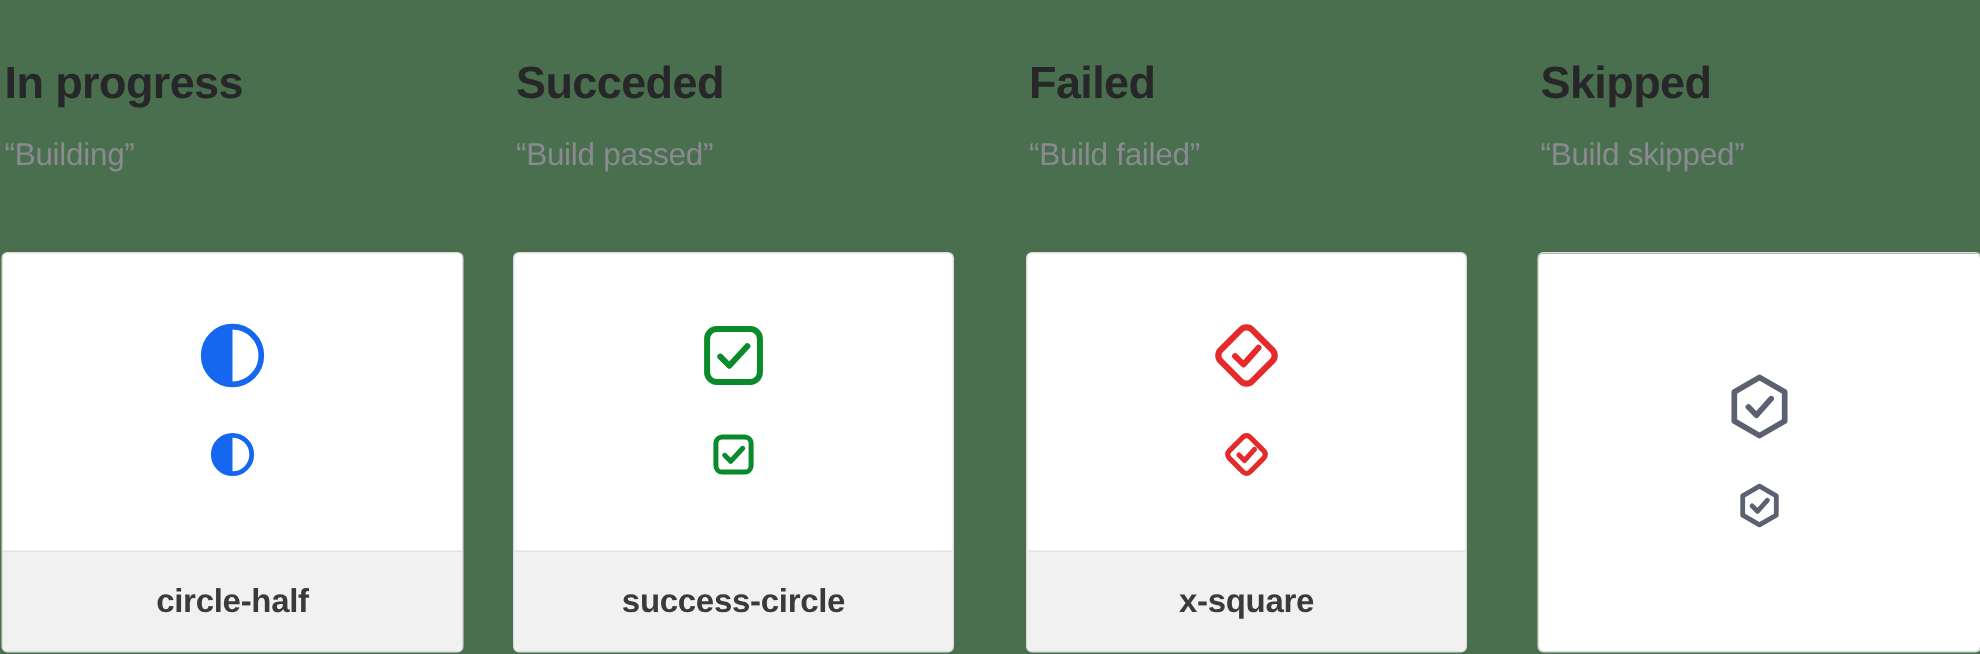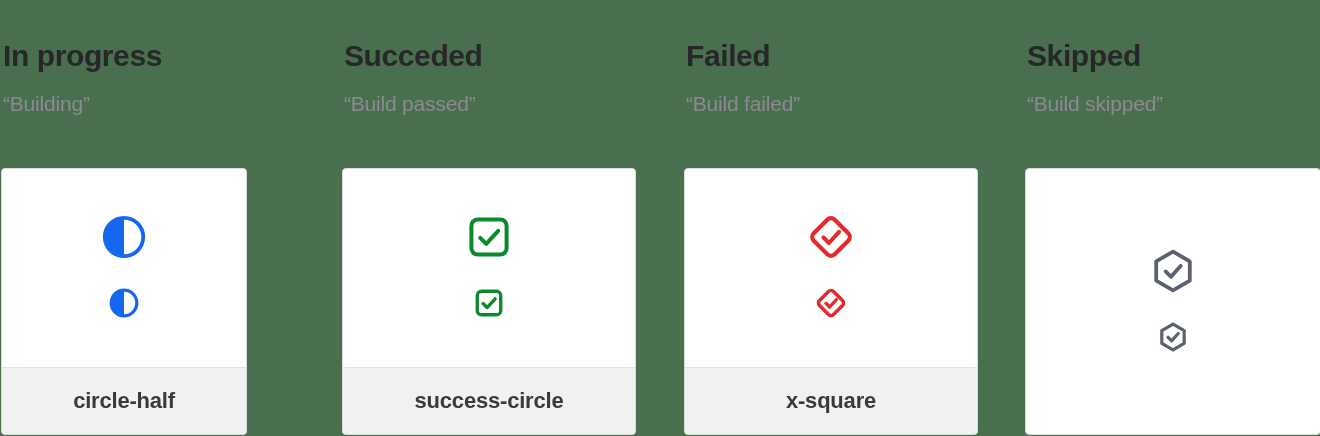--- a/index.html
+++ b/index.html
@@ -55,21 +55,21 @@
     position: absolute;
     top: 93px;
     left: 0;
     white-space: nowrap;
   }
 
   .card {
     position: absolute;
     top: 168px;
     left: 1px;
-    width: 246px;
+    width: 308px;
     height: 267px;
     background: #ffffff;
     border: 1px solid #dcdcdc;
     border-radius: 4px;
     box-sizing: border-box;
     overflow: hidden;
     display: flex;
     flex-direction: column;
   }
   .col-1 .card { width: 294px; }

